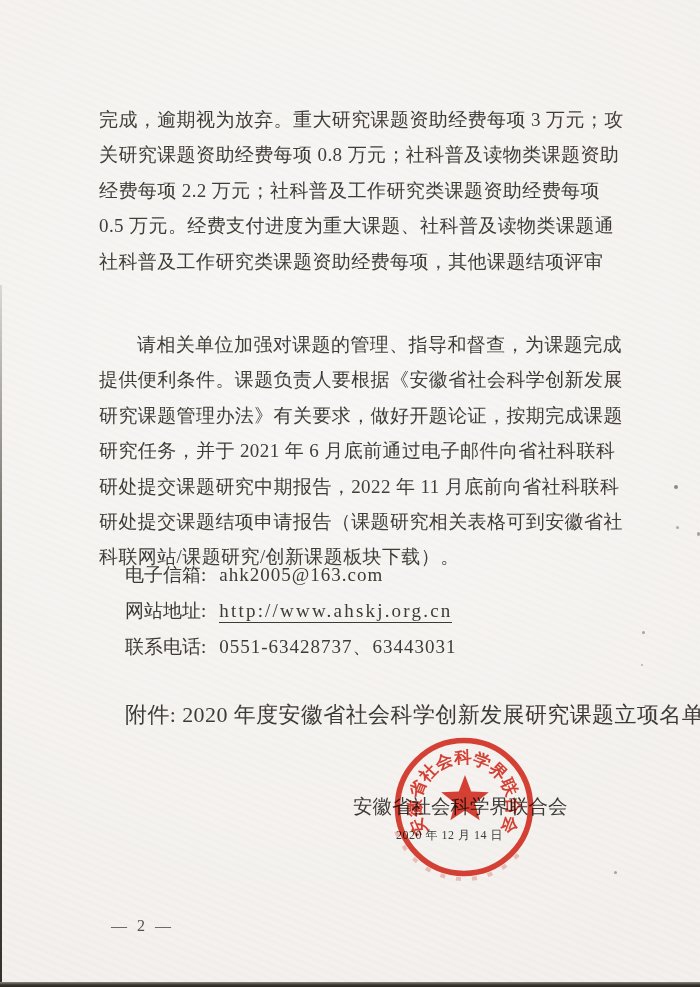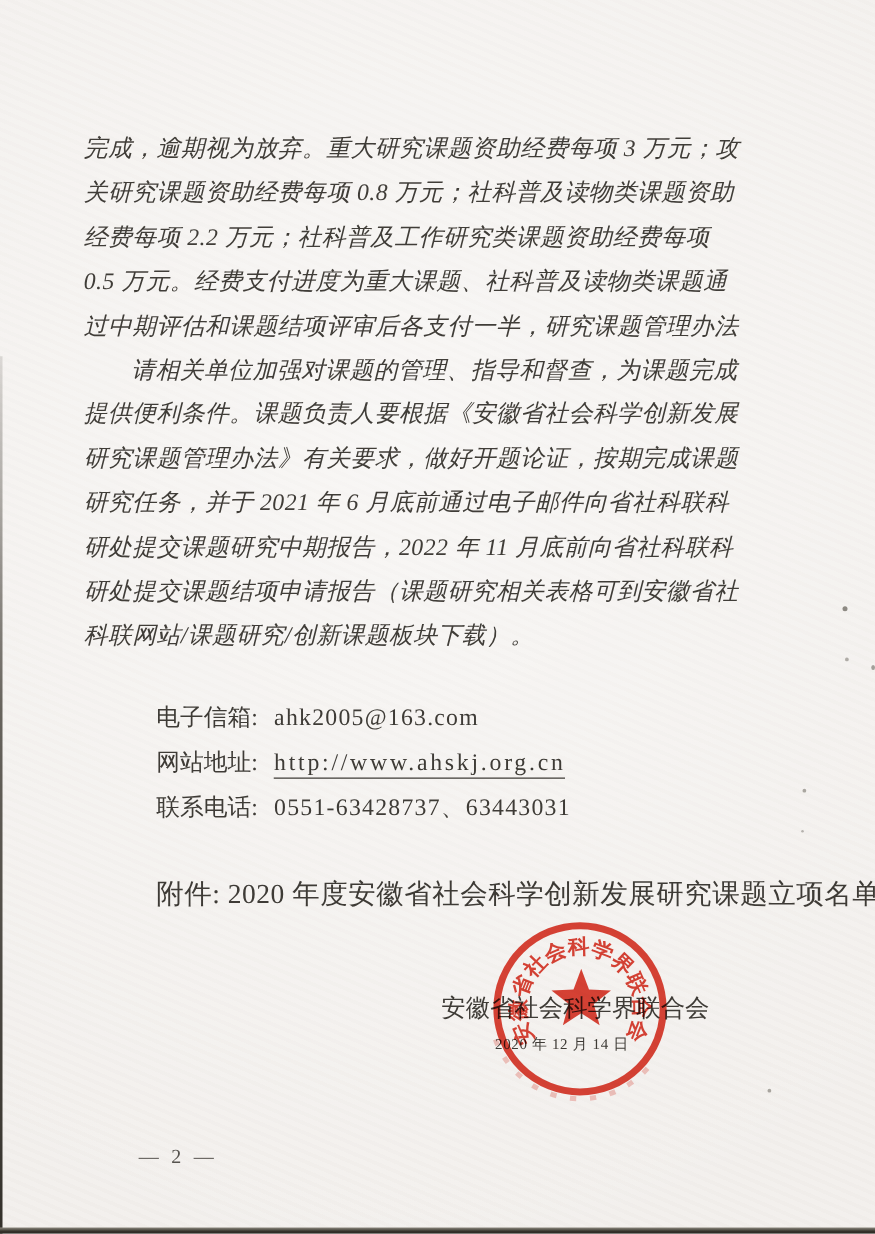--- a/index.html
+++ b/index.html
@@ -9,27 +9,27 @@
     font-family:"Liberation Serif","DejaVu Serif",serif;
   }
   .paper{
     position:absolute;inset:0;
     background:
       radial-gradient(ellipse 130% 100% at 45% 35%, rgba(255,255,255,0.45), rgba(255,255,255,0) 70%),
       repeating-linear-gradient(23deg, rgba(210,204,198,0.05) 0 3px, rgba(255,255,255,0.05) 3px 7px),
       #f2efec;
   }
   .bodyblock{
-    position:absolute;left:67px;top:102px;width:536px;font-style:italic;
+    position:absolute;left:99px;top:102px;width:536px;
   }
   .bline{
     height:35.4px;line-height:35.4px;font-size:19px;letter-spacing:0.4px;
     white-space:nowrap;color:#403d38;
   }
-  .indent2{padding-left:38px;}
+  .indent2{padding-left:38px;margin-top:48px;}
   .contacts{
     position:absolute;left:125px;top:557px;width:480px;
   }
   .crow{height:36px;line-height:36px;font-size:19px;white-space:nowrap;color:#3e3b36;}
   .cval{margin-left:13px;letter-spacing:1px;text-align:right;}
   .cval.url{letter-spacing:2.2px;border-bottom:1.4px solid #3e3b36;padding-bottom:1px;}
   .attachment{
     position:absolute;left:125px;top:700px;font-size:22px;letter-spacing:0.4px;
     white-space:nowrap;color:#3e3b36;
   }
@@ -62,21 +62,21 @@
 </head>
 <body>
 
 <div class="paper"></div>
 
 <div class="bodyblock">
   <div class="bline">完成，逾期视为放弃。重大研究课题资助经费每项 3 万元；攻</div>
   <div class="bline">关研究课题资助经费每项 0.8 万元；社科普及读物类课题资助</div>
   <div class="bline">经费每项 2.2 万元；社科普及工作研究类课题资助经费每项</div>
   <div class="bline">0.5 万元。经费支付进度为重大课题、社科普及读物类课题通</div>
-  <div class="bline">过中期评估和课题结项评审后各支付一半，研究课题管理办法</div>
+  <div class="bline">社科普及工作研究类课题资助经费每项，其他课题结项评审</div>
   <div class="bline indent2">请相关单位加强对课题的管理、指导和督查，为课题完成</div>
   <div class="bline">提供便利条件。课题负责人要根据《安徽省社会科学创新发展</div>
   <div class="bline">研究课题管理办法》有关要求，做好开题论证，按期完成课题</div>
   <div class="bline">研究任务，并于 2021 年 6 月底前通过电子邮件向省社科联科</div>
   <div class="bline">研处提交课题研究中期报告，2022 年 11 月底前向省社科联科</div>
   <div class="bline">研处提交课题结项申请报告（课题研究相关表格可到安徽省社</div>
   <div class="bline">科联网站/课题研究/创新课题板块下载）。</div>
 </div>
 
 <div class="contacts">

